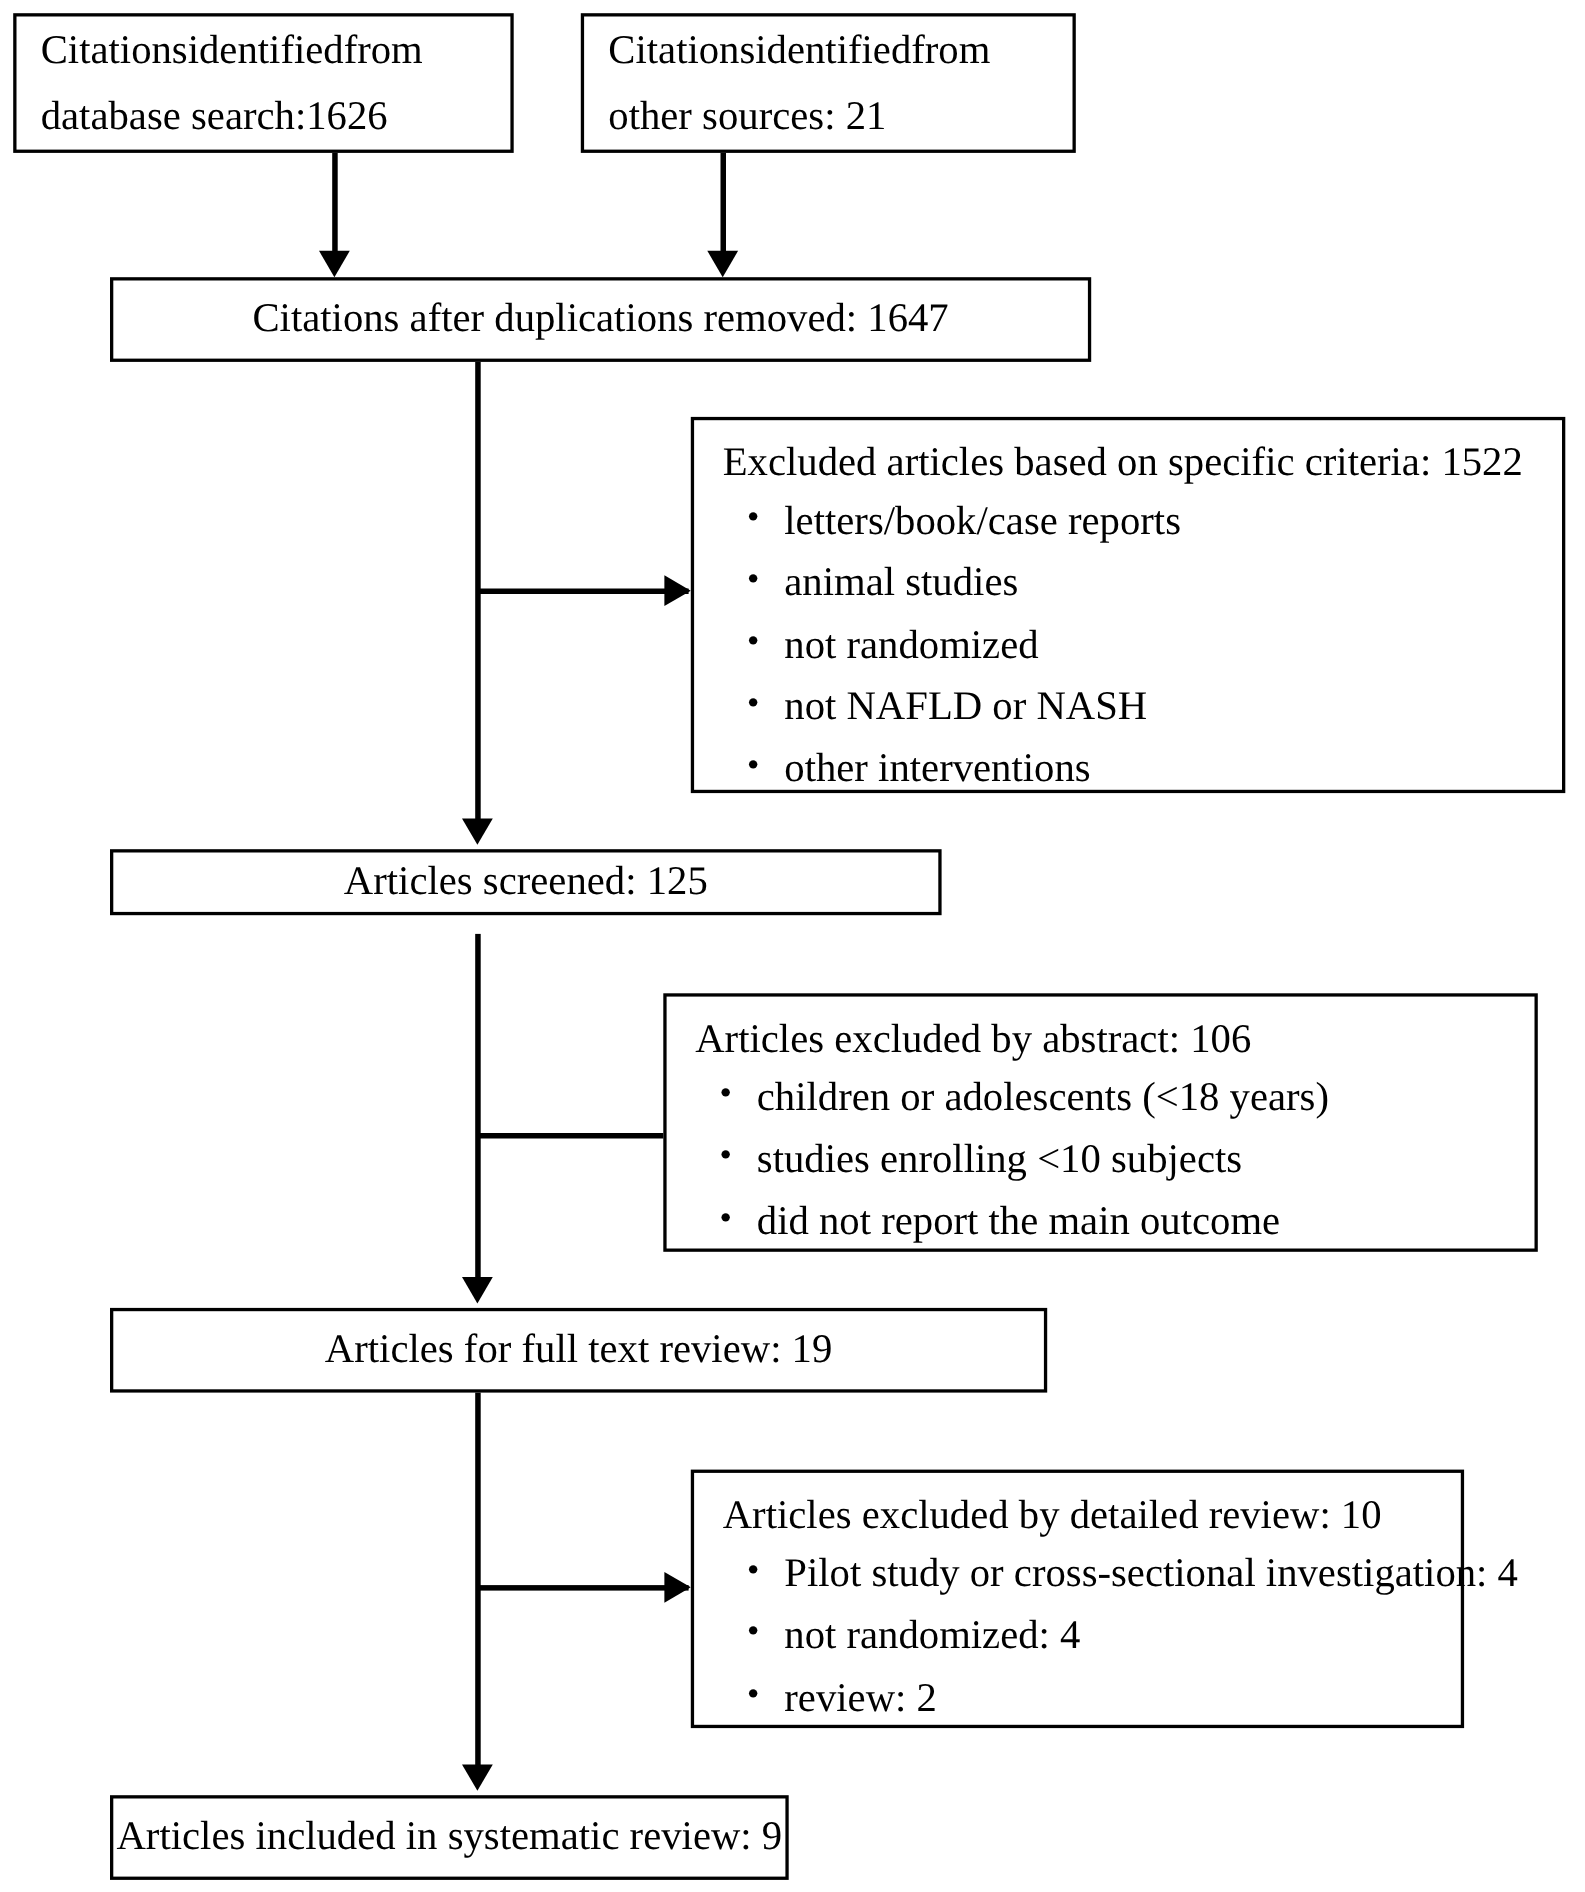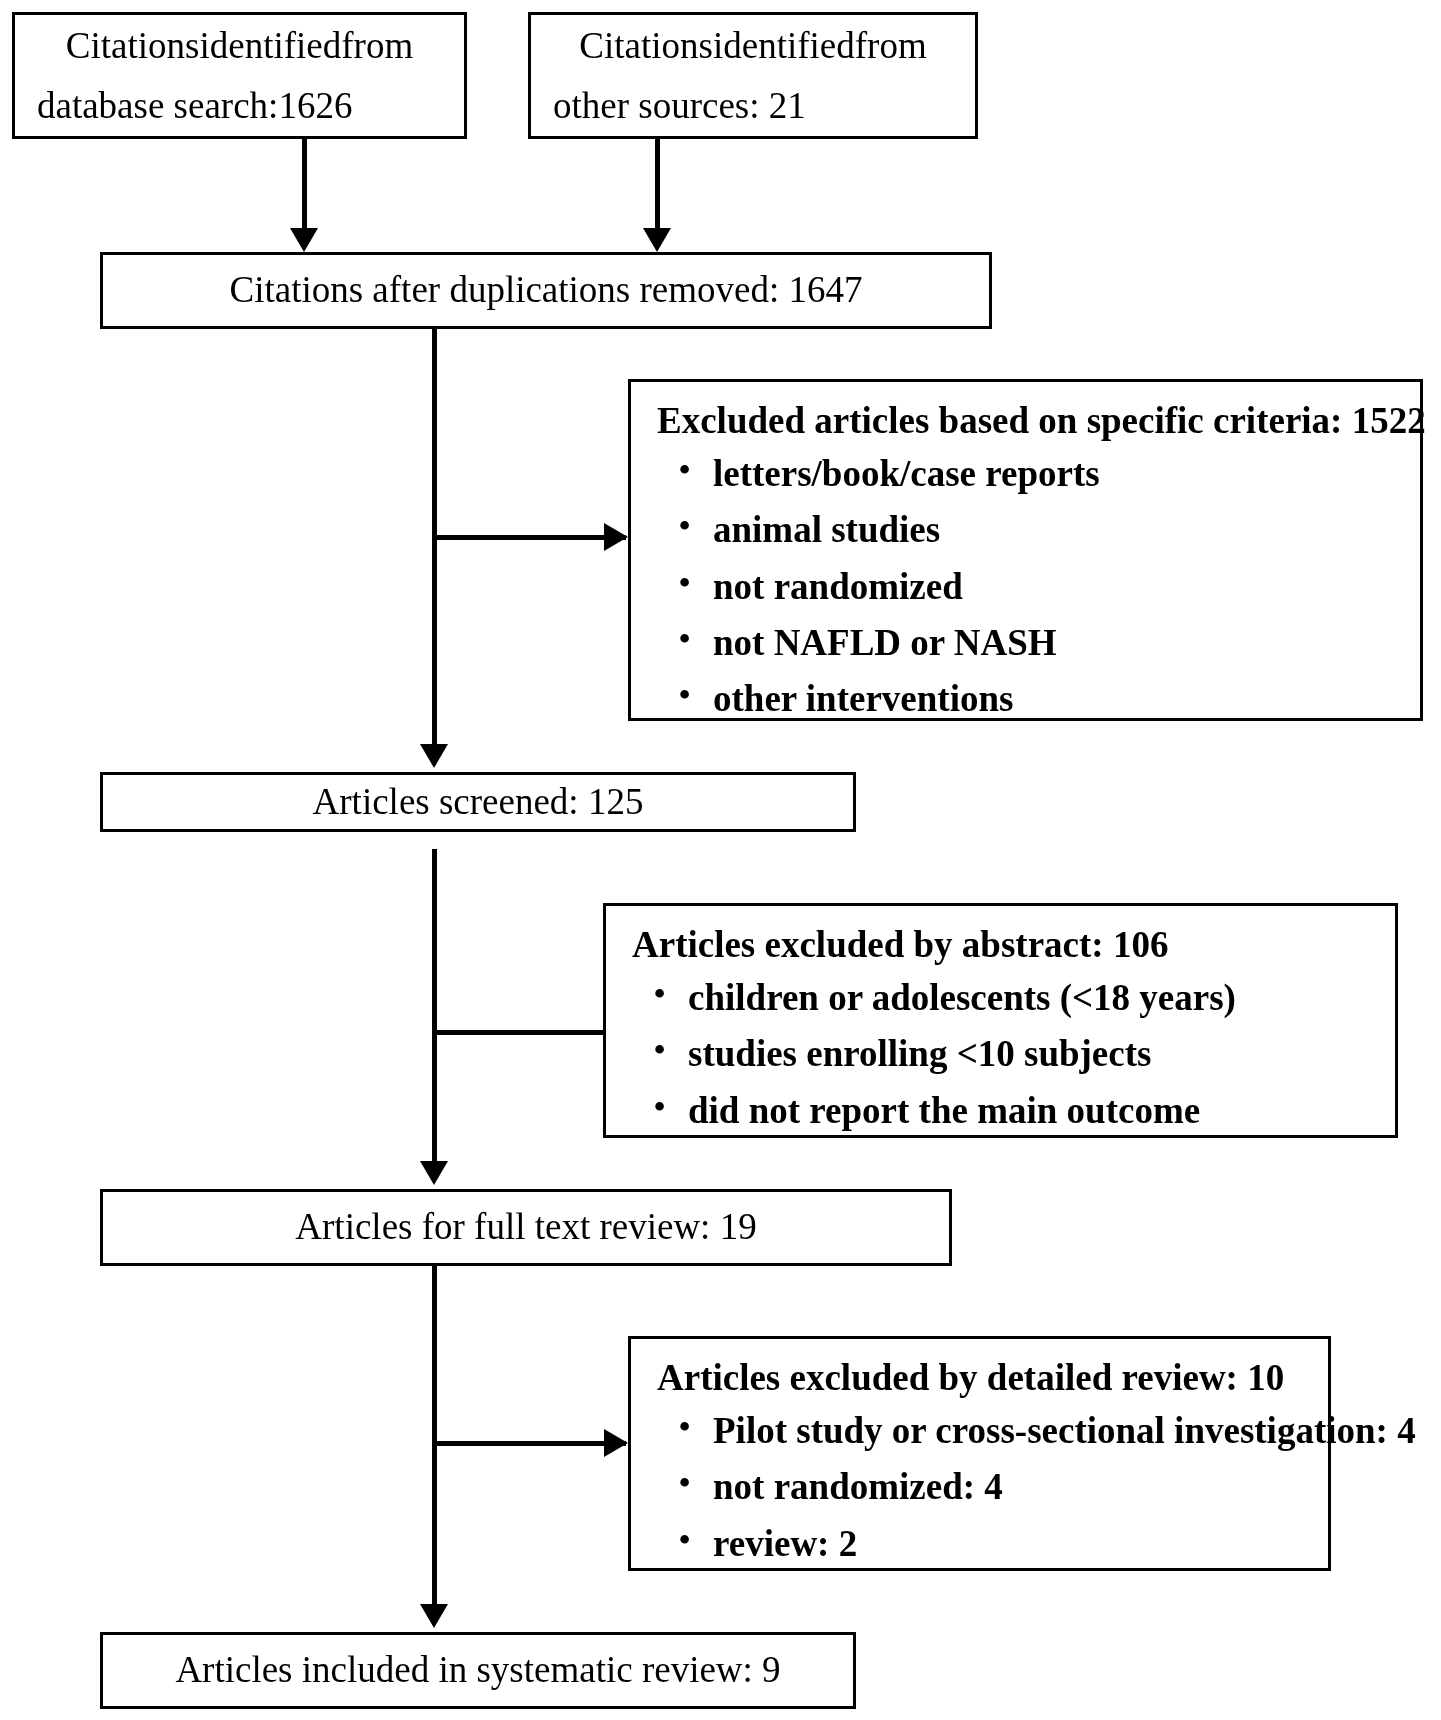--- a/index.html
+++ b/index.html
@@ -30,35 +30,34 @@
   .box-justified {
     padding: 6px 22px;
   }
   .box-justified .line {
     font-size: 37px;
     line-height: 1.62;
     white-space: nowrap;
   }
   .line-justify {
     display: flex;
-    justify-content: center;
+    justify-content: flex-start;
   }
   .box-center {
     align-items: center;
     justify-content: center;
   }
   .box-center .line {
     font-size: 37px;
     line-height: 1.2;
     white-space: nowrap;
   }
   .box-list {
     padding: 14px 0 14px 26px;
     justify-content: flex-start;
-    font-weight: bold;
   }
   .box-list .head {
     font-size: 37px;
     line-height: 1.35;
     white-space: nowrap;
     margin-bottom: 4px;
   }
   .bullets {
     list-style: none;
     margin: 0;
@@ -183,17 +182,17 @@
 
   <div class="box box-list" style="left:628px; top:1336px; width:703px; height:235px;">
     <div class="head">Articles excluded by detailed review: 10</div>
     <ul class="bullets">
       <li>Pilot study or cross-sectional investigation: 4</li>
       <li>not randomized: 4</li>
       <li>review: 2</li>
     </ul>
   </div>
 
-  <div class="box box-center" style="left:100px; top:1632px; width:756px; height:77px;">
+  <div class="box box-center" style="left:100px; top:1632px; width:617px; height:77px;">
     <div class="line">Articles included in systematic review: 9</div>
   </div>
 
 </div>
 
 </body></html>

